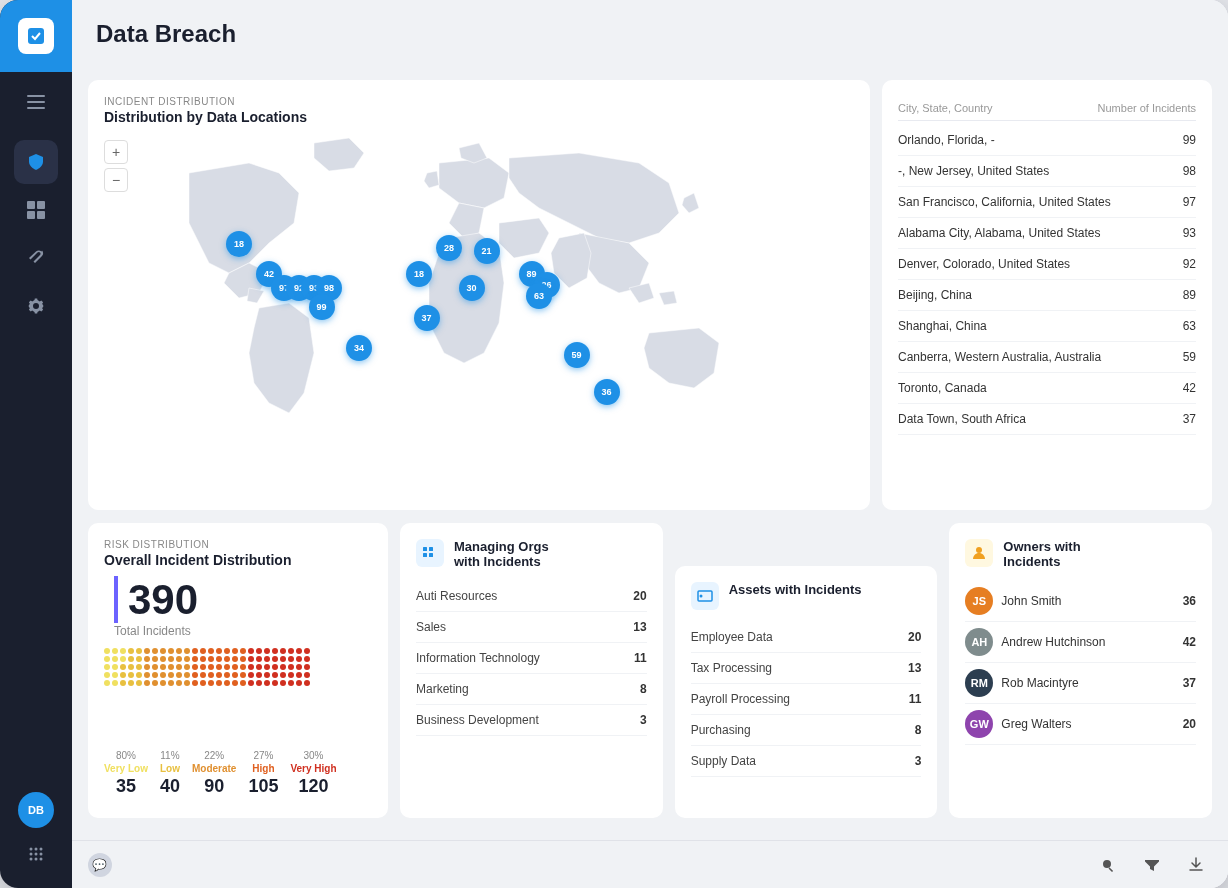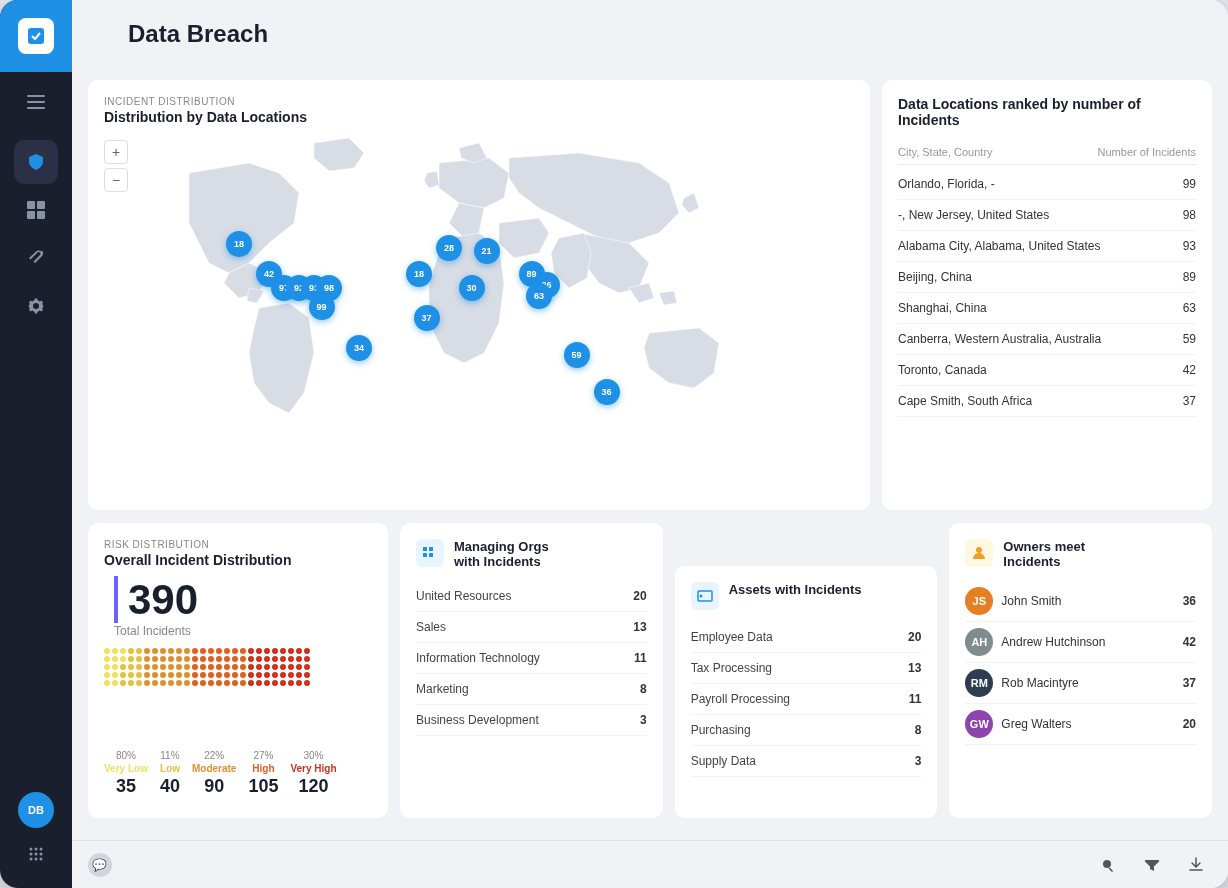--- a/index.html
+++ b/index.html
@@ -110,21 +110,20 @@
     }
 
     .page-header {
       padding: 20px 24px 16px;
       background: #f0f2f5;
     }
     .page-title {
       font-size: 24px;
       font-weight: 600;
       color: #1a1f2e;
-      margin-left: 32px;
     }
 
     .content-area {
       flex: 1;
       padding: 16px 16px 16px;
       display: flex;
       flex-direction: column;
       gap: 13px;
       overflow: hidden;
     }
@@ -549,56 +548,63 @@
                 <div class="map-pin" style="left: 57%; top: 38%;">89</div>
                 <div class="map-pin" style="left: 59%; top: 41%;">26</div>
                 <div class="map-pin" style="left: 58%; top: 44%;">63</div>
                 <div class="map-pin" style="left: 63%; top: 60%;">59</div>
                 <div class="map-pin" style="left: 67%; top: 70%;">36</div>
               </div>
           </div>
         </div>
 
         <div class="data-locations-card">
-          <div class="dl-title">Data Locations ranked by number of Incidents</div>
           <div class="dl-header">
             <span>City, State, Country</span>
             <span>Number of Incidents</span>
           </div>
           <div id="dlRows">
               <div class="dl-row">
                 <span class="dl-city">Orlando, Florida, -</span>
                 <span class="dl-count">99</span>
               </div>
               <div class="dl-row">
                 <span class="dl-city">-, New Jersey, United States</span>
                 <span class="dl-count">98</span>
               </div>
               <div class="dl-row">
+                <span class="dl-city">San Francisco, California, United States</span>
+                <span class="dl-count">97</span>
+              </div>
+              <div class="dl-row">
                 <span class="dl-city">Alabama City, Alabama, United States</span>
                 <span class="dl-count">93</span>
+              </div>
+              <div class="dl-row">
+                <span class="dl-city">Denver, Colorado, United States</span>
+                <span class="dl-count">92</span>
               </div>
               <div class="dl-row">
                 <span class="dl-city">Beijing, China</span>
                 <span class="dl-count">89</span>
               </div>
               <div class="dl-row">
                 <span class="dl-city">Shanghai, China</span>
                 <span class="dl-count">63</span>
               </div>
               <div class="dl-row">
                 <span class="dl-city">Canberra, Western Australia, Australia</span>
                 <span class="dl-count">59</span>
               </div>
               <div class="dl-row">
                 <span class="dl-city">Toronto, Canada</span>
                 <span class="dl-count">42</span>
               </div>
               <div class="dl-row">
-                <span class="dl-city">Cape Smith, South Africa</span>
+                <span class="dl-city">Data Town, South Africa</span>
                 <span class="dl-count">37</span>
               </div>
             </div>
         </div>
 
       </div>
 
       <div class="bottom-panel">
 
         <div class="risk-card">
@@ -836,21 +842,21 @@
                 <rect x="7" y="8" width="4" height="4" rx="0.5"></rect>
               </svg>
             </div>
             <div>
               <div style="font-size:13px;font-weight:600;color:#1a1f2e;">Managing Orgs</div>
               <div style="font-size:13px;font-weight:600;color:#1a1f2e;">with Incidents</div>
             </div>
           </div>
           <div id="orgsRows">
               <div class="stat-row">
-                <span class="stat-label">United Resources</span>
+                <span class="stat-label">Auti Resources</span>
                 <span class="stat-value">20</span>
               </div>
               <div class="stat-row">
                 <span class="stat-label">Sales</span>
                 <span class="stat-value">13</span>
               </div>
               <div class="stat-row">
                 <span class="stat-label">Information Technology</span>
                 <span class="stat-value">11</span>
               </div>
@@ -901,21 +907,21 @@
 
         <div class="owners-card">
           <div class="card-header-with-icon">
             <div class="card-icon" style="background:#fff8e0;">
               <svg width="16" height="16" viewBox="0 0 16 16" fill="#f0a020">
                 <circle cx="8" cy="5" r="3"></circle>
                 <path d="M2 14c0-3.3 2.7-6 6-6s6 2.7 6 6" fill="#f0a020"></path>
               </svg>
             </div>
             <div>
-              <div style="font-size:13px;font-weight:600;color:#1a1f2e;">Owners meet</div>
+              <div style="font-size:13px;font-weight:600;color:#1a1f2e;">Owners with</div>
               <div style="font-size:13px;font-weight:600;color:#1a1f2e;">Incidents</div>
             </div>
           </div>
           <div id="ownersRows">
               <div class="owner-row">
     <div class="owner-avatar-circle" style="background:#e67e22">JS</div>
     <span class="owner-name">John Smith</span>
     <span class="owner-count">36</span>
   </div>
               <div class="owner-row">

